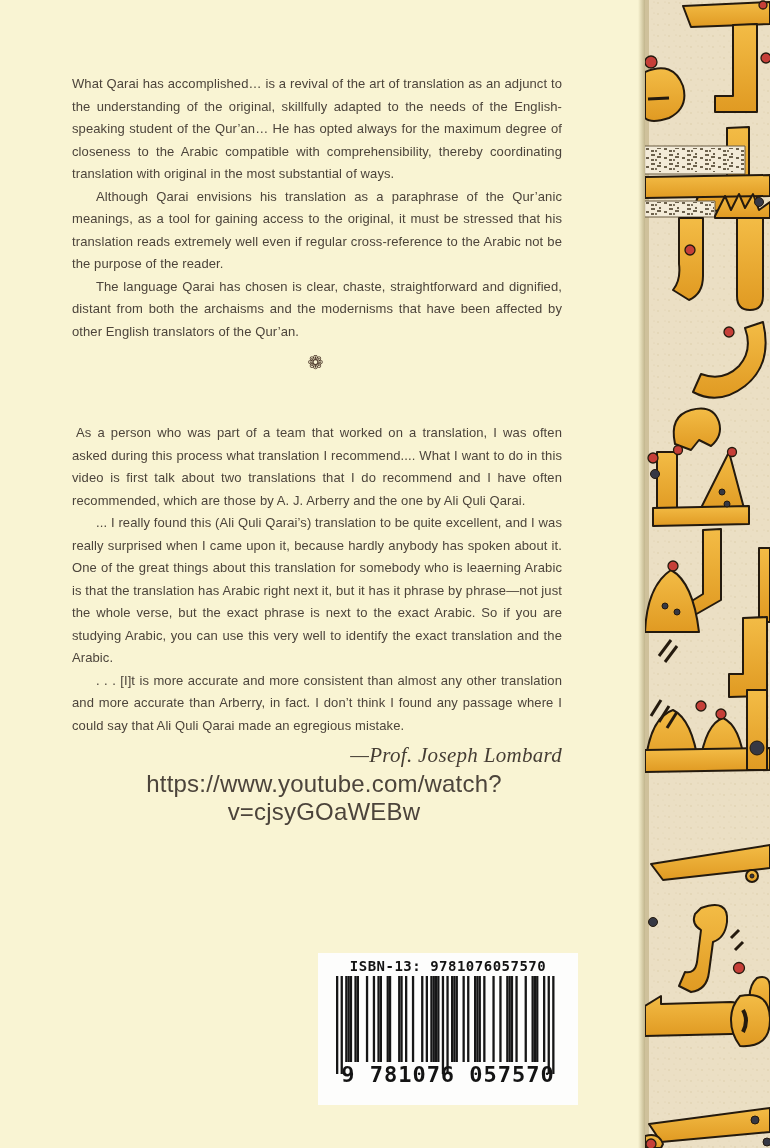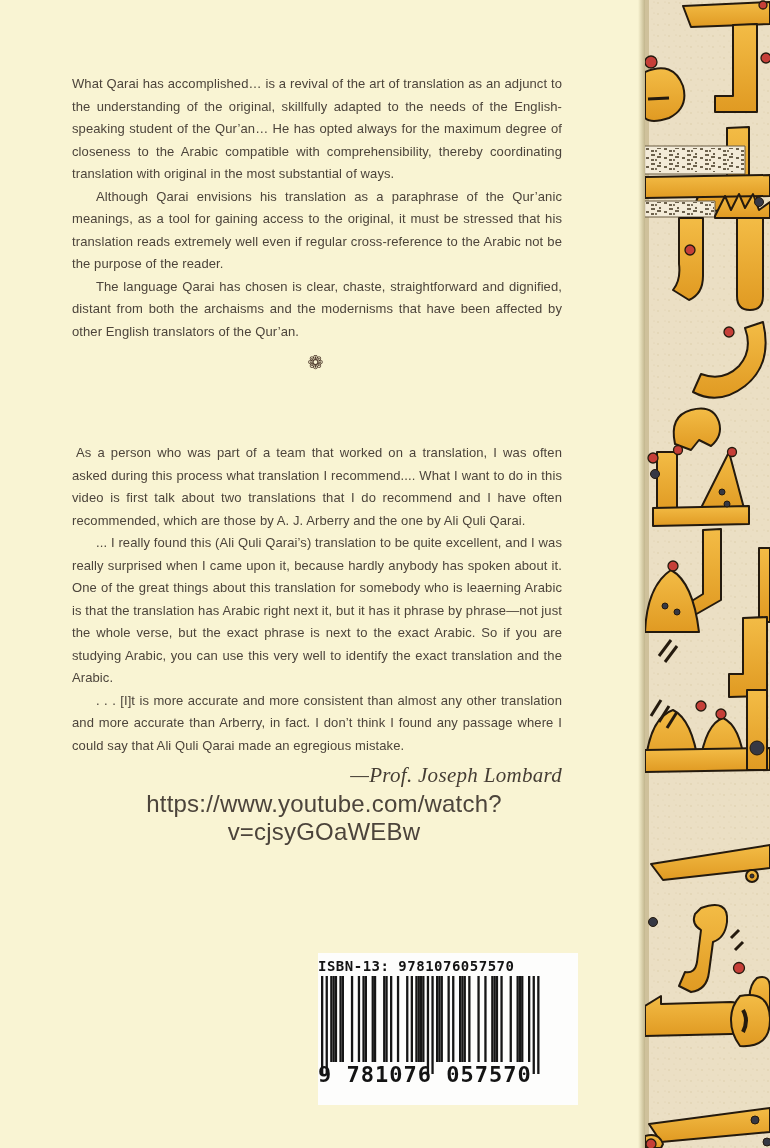--- a/index.html
+++ b/index.html
@@ -40,37 +40,37 @@
   }
   .attribution{
     display:block;
     text-align:right;
     font-family:"Liberation Serif", serif;
     font-style:italic;
     font-size:21px;
     color:#453d34;
     letter-spacing:0.3px;
   }
-  .block2{margin-top:64px;}
+  .block2{margin-top:44px;}
   .attr-row2{margin-top:6px;}
   .video-url{
     margin-top:2px;
     padding-left:14px;
     text-align:center;
     font-size:24px;
     color:#4c443b;
     letter-spacing:0.2px;
   }
   
   .barcode-box{
     position:absolute;
     left:318px;top:953px;
     width:260px;height:152px;
     background:#fdfdfc;
-    display:flex;flex-direction:column;
+    display:flex;flex-direction:column;align-items:center;
     box-sizing:border-box;
     padding-top:5px;
   }
   .isbn-label{
     font-family:"DejaVu Sans Mono", monospace;
     font-weight:bold;
     font-size:14px;
     letter-spacing:0.5px;
     color:#141414;
     white-space:nowrap;

